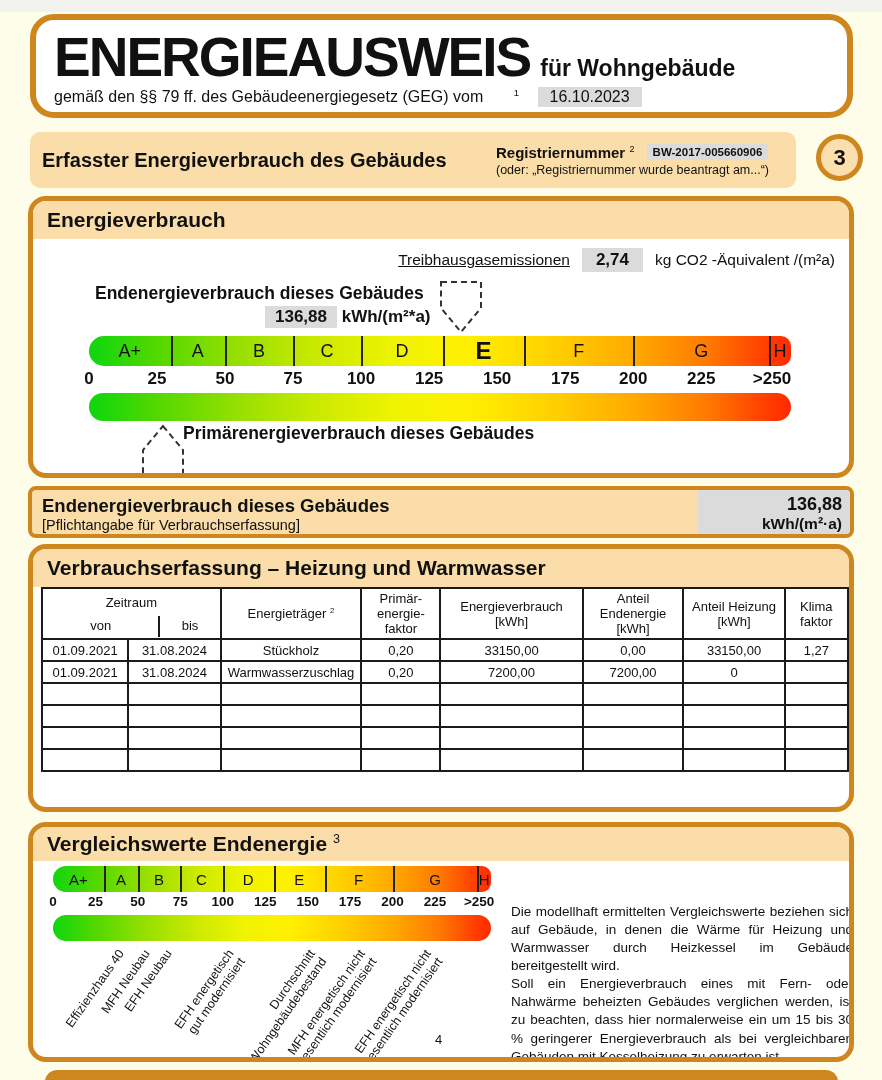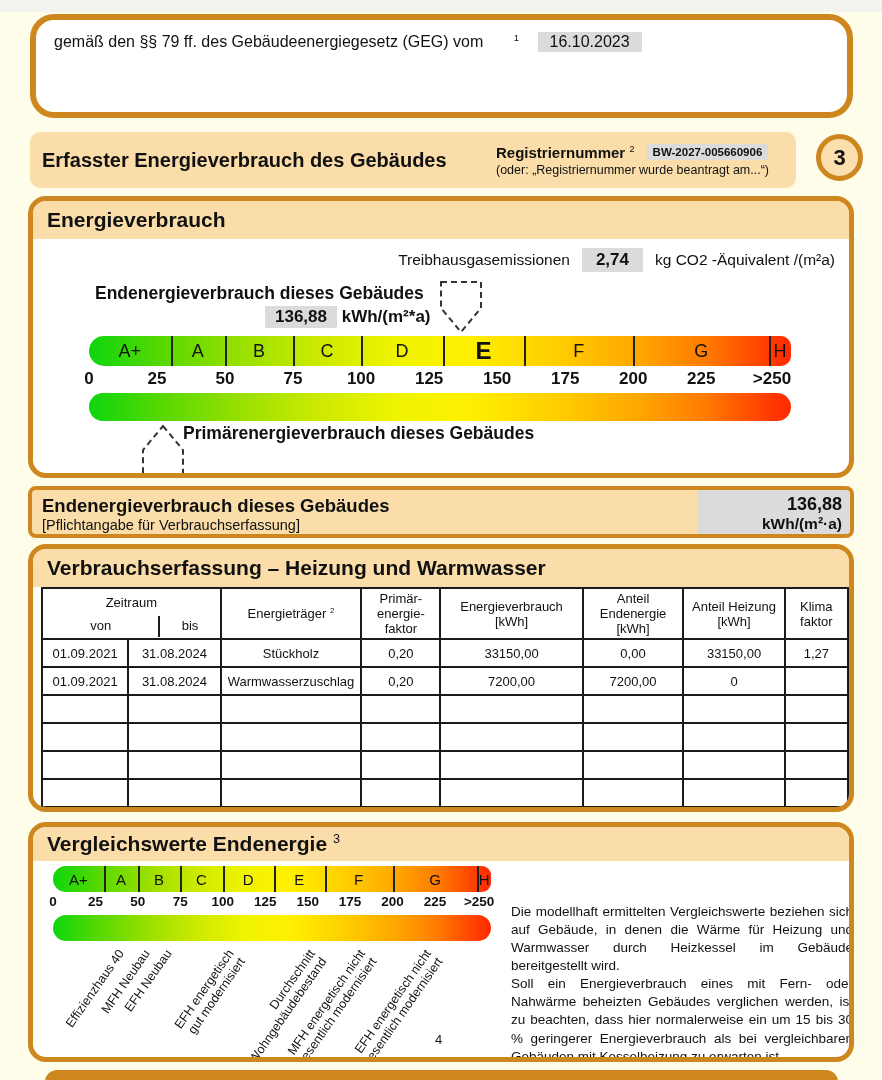--- a/index.html
+++ b/index.html
@@ -35,21 +35,21 @@
   .sec2-reg-num { font-size:11.5px; padding:2px 6px; margin-left:8px; vertical-align:2px; }
   .sec2-alt { font-size:12.5px; font-weight:normal; margin-top:2px; white-space:nowrap; }
   .page-circle { position:absolute; left:816px; top:134px; width:47px; height:47px; border:5px solid #CE861E;
                  border-radius:50%; background:#FBDFAF; text-align:center; line-height:37px;
                  font-size:22px; font-weight:bold; }
 
   
   .ev { left:28px; top:196px; width:826px; height:282px; }
   .ev-body { position:relative; height:237px; }
   .ghg-row { display:flex; justify-content:flex-end; align-items:center; gap:12px; margin:9px 14px 0 0; }
-  .ghg-label { font-size:15.5px; }
+  .ghg-label { font-size:15.5px;text-decoration:underline; }
   .ghg-value { font-size:17px; padding:2px 14px; }
   .ghg-unit { font-size:15.5px; }
   .end-label { margin:11px 0 0 62px; font-size:17.5px; font-weight:bold; display:inline-block; }
   .end-value-row { margin:2px 0 0 232px; font-size:17px; font-weight:bold; }
   .end-value-row .gbox { padding:1px 10px; }
 
   .scale-block { position:relative; margin:8px 0 0 56px; width:702px; }
   .class-bar { position:relative; height:30px; border-radius:15px 10px 10px 15px;
     background:linear-gradient(90deg,#0ED60E 0%,#55D800 10%,#9BE000 22%,#CDEA00 33%,#F0F400 44%,#FFF000 54%,#FFD000 66%,#FFA800 78%,#FF7A00 88%,#FF3A00 97%,#FF2A00 100%); }
   .class-bar .divider { position:absolute; top:0; bottom:0; width:2px; background:#222; }
@@ -75,21 +75,21 @@
   .endband-sub { font-size:14.5px; }
   .endband-right { width:152px; background:#DBDBDB; text-align:right; padding:4px 8px 0 0; }
   .endband-value { font-size:18px; font-weight:bold; }
   .endband-unit { font-size:15.5px; font-weight:bold; }
 
   
   .tbox { left:28px; top:544px; width:826px; height:268px; }
   table.vtab { border-collapse:collapse; margin:0 0 0 8px; table-layout:fixed;border-radius:12px; }
   table.vtab th, table.vtab td { border:2px solid #1b1b1b; font-weight:normal; font-size:13px; overflow:hidden; }
   table.vtab th { text-align:center; vertical-align:middle; padding:2px 2px; }
-  table.vtab td { height:28px; padding:2px 6px; white-space:nowrap; }
+  table.vtab td { height:22px; padding:2px 6px; white-space:nowrap; }
   .zr-top { text-align:center; padding:4px 0 6px 0; }
   .zr-bottom { display:flex; }
   .zr-bottom span { flex:1; text-align:center; padding:2px 0 4px 0;margin-left:28px; }
   .zr-bottom span + span { border-left:2px solid #1b1b1b; }
   td.c { text-align:center; } td.r { text-align:center; }
 
   
   .cbox { left:28px; top:822px; width:826px; height:240px; }
   .cbox .band { font-size:21px; padding:5px 0 5px 14px; }
   .cbox-body { position:relative; height:190px; }
@@ -110,34 +110,37 @@
 
   .bottom-stub { position:absolute; left:45px; top:1070px; width:793px; height:12px;
                  background:#CE861E; border-radius:12px 12px 0 0; }
 </style>
 </head>
 <body>
 
 <div class="top-strip"></div>
 
 <div class="obox hdr">
+  <div>
+    <span class="hdr-title">ENERGIEAUSWEIS</span><span class="hdr-sub-title">für Wohngebäude</span>
+  </div>
   <div class="hdr-law">
     <span>gemäß den §§ 79 ff. des Gebäudeenergiegesetz (GEG) vom</span>
     <sup style="margin-left:26px;">1</sup>
     <span class="gbox hdr-date">16.10.2023</span>
   </div>
 </div>
 
 <div class="sec2">
   <div class="sec2-title">Erfasster Energieverbrauch des Gebäudes</div>
   <div class="sec2-right">
     <div class="sec2-reg-line">
       <span>Registriernummer</span>
       <sup>2</sup>
-      <span class="gbox sec2-reg-num">BW-2027-005660906</span>
+      <span class="gbox sec2-reg-num">BW-2017-005660906</span>
     </div>
     <div class="sec2-alt">(oder: „Registriernummer wurde beantragt am...“)</div>
   </div>
 </div>
 <div class="page-circle">3</div>
 
 <div class="obox ev">
   <div class="band">Energieverbrauch</div>
   <div class="ev-body">
     <div class="ghg-row">

